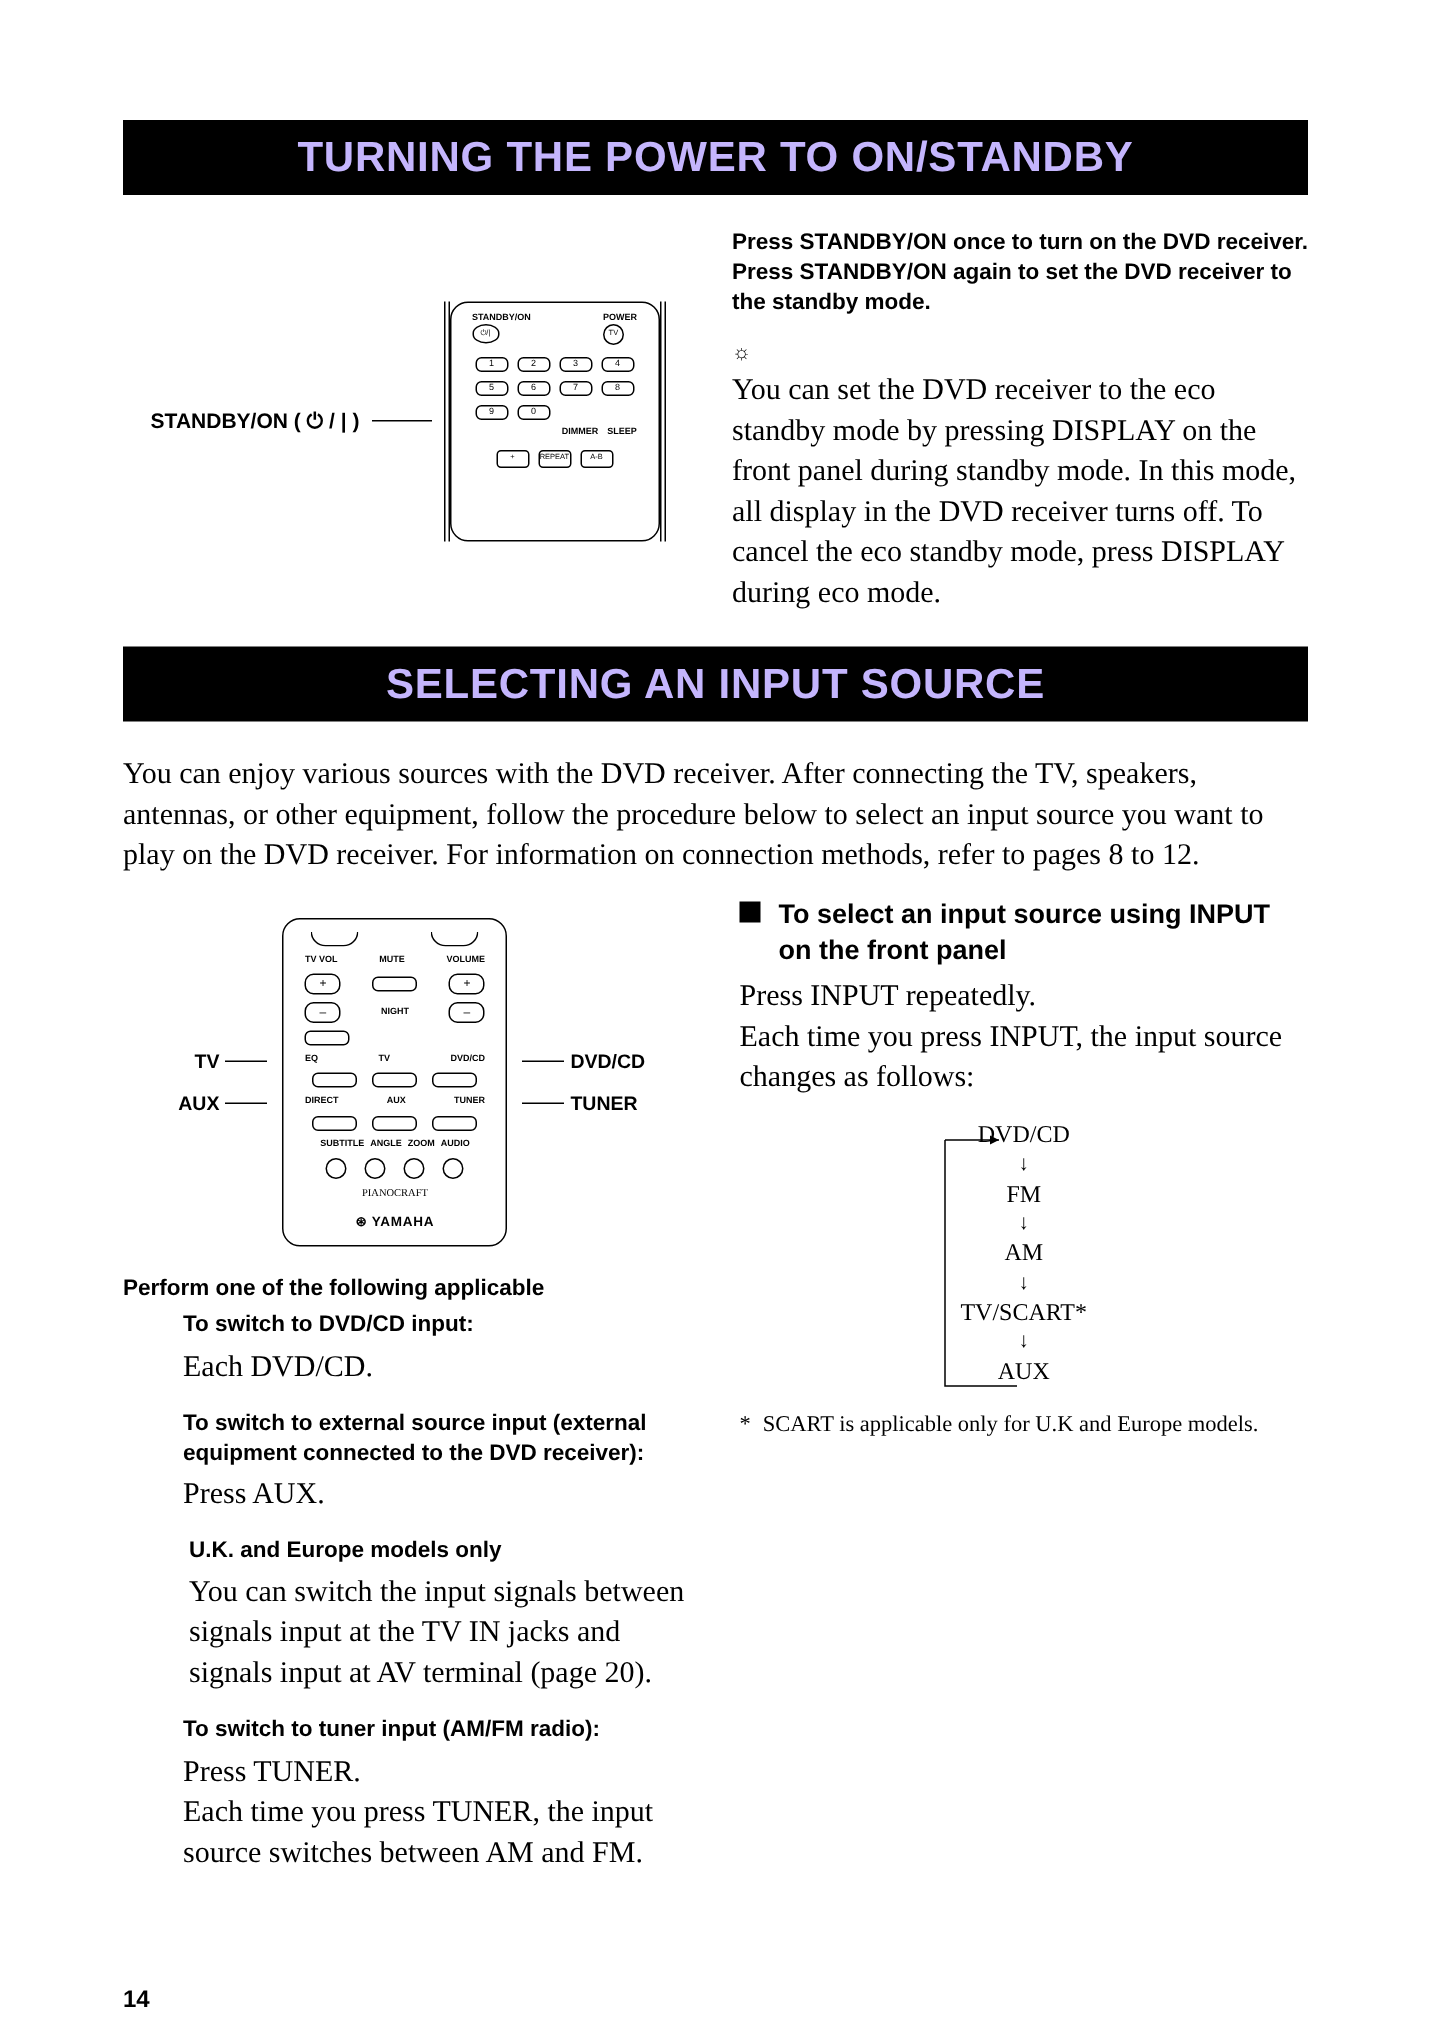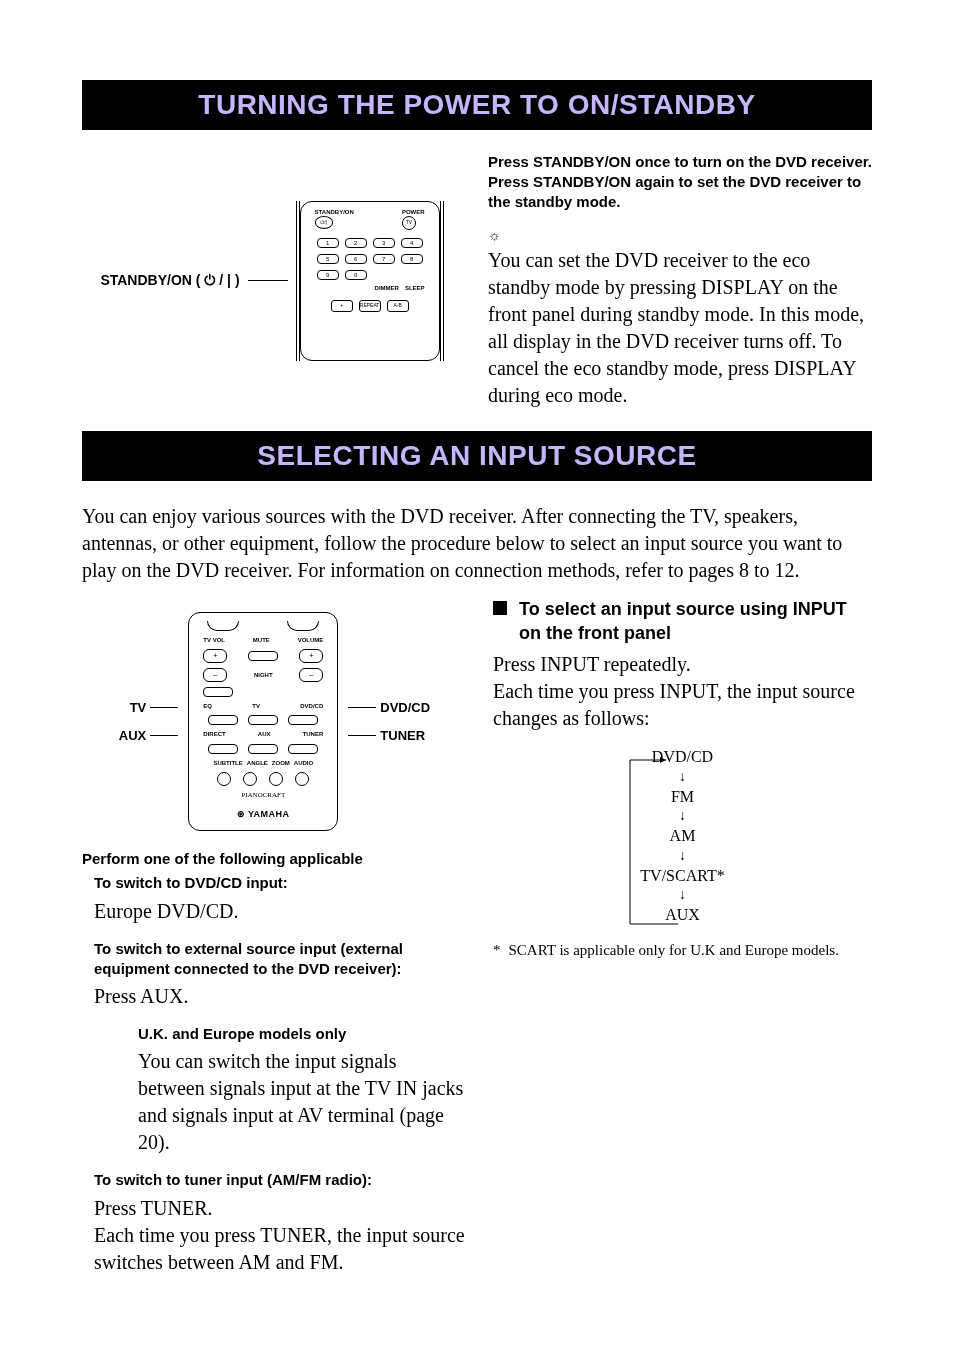--- a/index.html
+++ b/index.html
@@ -66,22 +66,22 @@
   .pill-sm { width:30px; height:10px; border:1px solid #000; border-radius:4px; font-size:6px;}
   .three-row { display:flex; gap:10px; }
   .crc { width:14px; height:14px; border:1px solid #000; border-radius:50%; }
   .r2-tiny { font-size:6px; font-weight:bold; }
   .logo { font-size:9px; font-weight:bold; letter-spacing:0.5px; margin-top:3px;}
   .sublogo { font-size:7px; font-family:"Times New Roman",serif;}
   .side-line { width:28px; border-top:1px solid #000; }
   .side-pair { display:flex; align-items:center; gap:4px; }
 
   .sub-h { font-family: Arial, Helvetica, sans-serif; font-weight:bold; font-size:15px; margin-bottom:4px; }
-  .indent1 { margin-left: 12px; }
-  .indent2 { margin-left: 56px; }
+  .indent1 { margin-left: 40px; }
+  .indent2 { margin-left: 44px; }
   .block-h { display:flex; gap:12px; align-items:flex-start; margin-bottom:6px; }
   .black-sq { width:14px; height:14px; background:#000; margin-top:3px; flex:none;}
   .block-h-text { font-family: Arial, Helvetica, sans-serif; font-weight:bold; font-size:18px; line-height:1.3; }
 
   
   .cycle { width:130px; margin:14px auto; font-family:"Times New Roman",serif; font-size:16px; text-align:center; position:relative; }
   .cycle-item { margin: 2px 0; }
   .down-arrow { font-size:14px; line-height:1; }
   .cycle svg { position:absolute; }
 
@@ -237,21 +237,21 @@
             <span class="side-line"></span>
             <span>TUNER</span>
           </div>
       </div>
     </div>
 
     <p class="sub-h">Perform one of the following applicable</p>
 
     <div class="indent1 para">
       <p class="sub-h">To switch to DVD/CD input:</p>
-      <p class="body-text">Europe DVD/CD.</p>
+      <p class="body-text">Each DVD/CD.</p>
     </div>
 
     <div class="indent1 para">
       <p class="sub-h">To switch to external source input (external equipment connected to the DVD receiver):</p>
       <p class="body-text">Press AUX.</p>
     </div>
 
 
     <div class="indent2 para">
       <p class="sub-h">U.K. and Europe models only</p>

